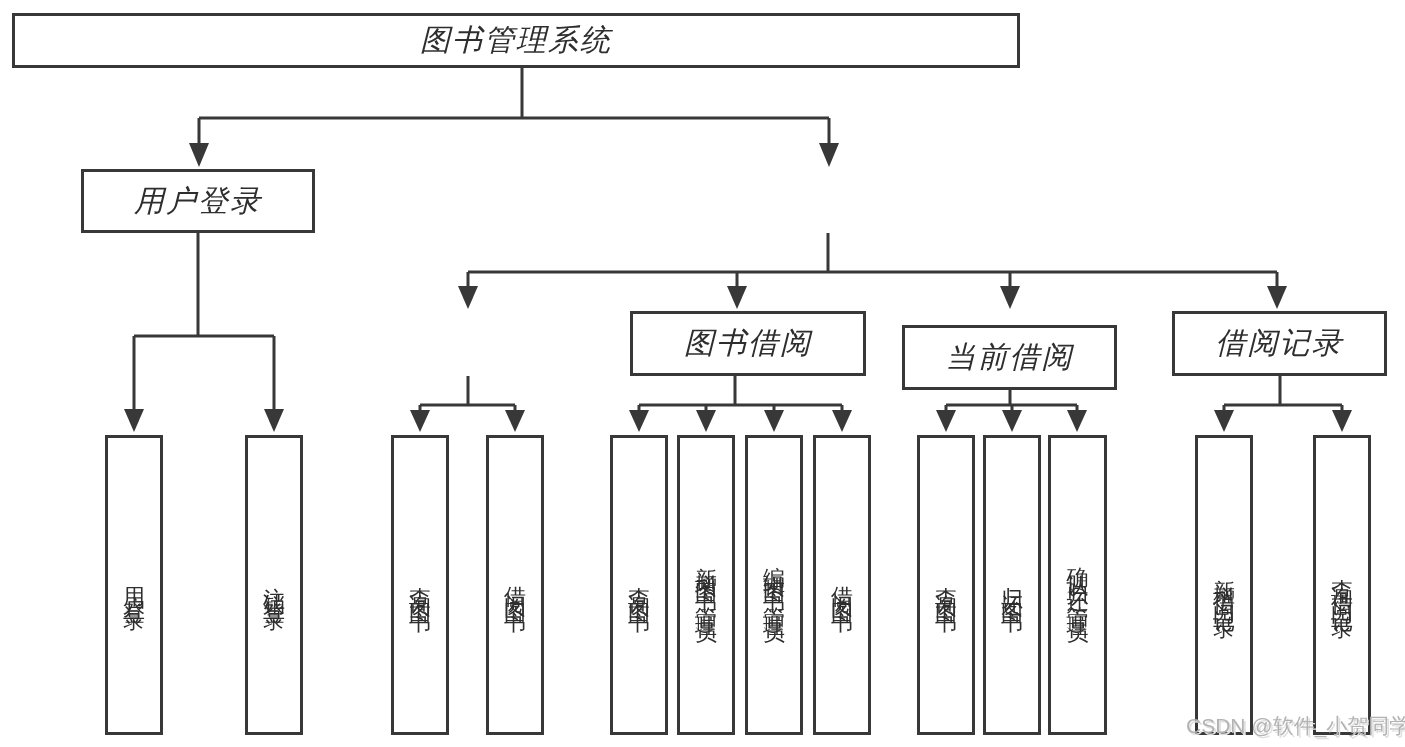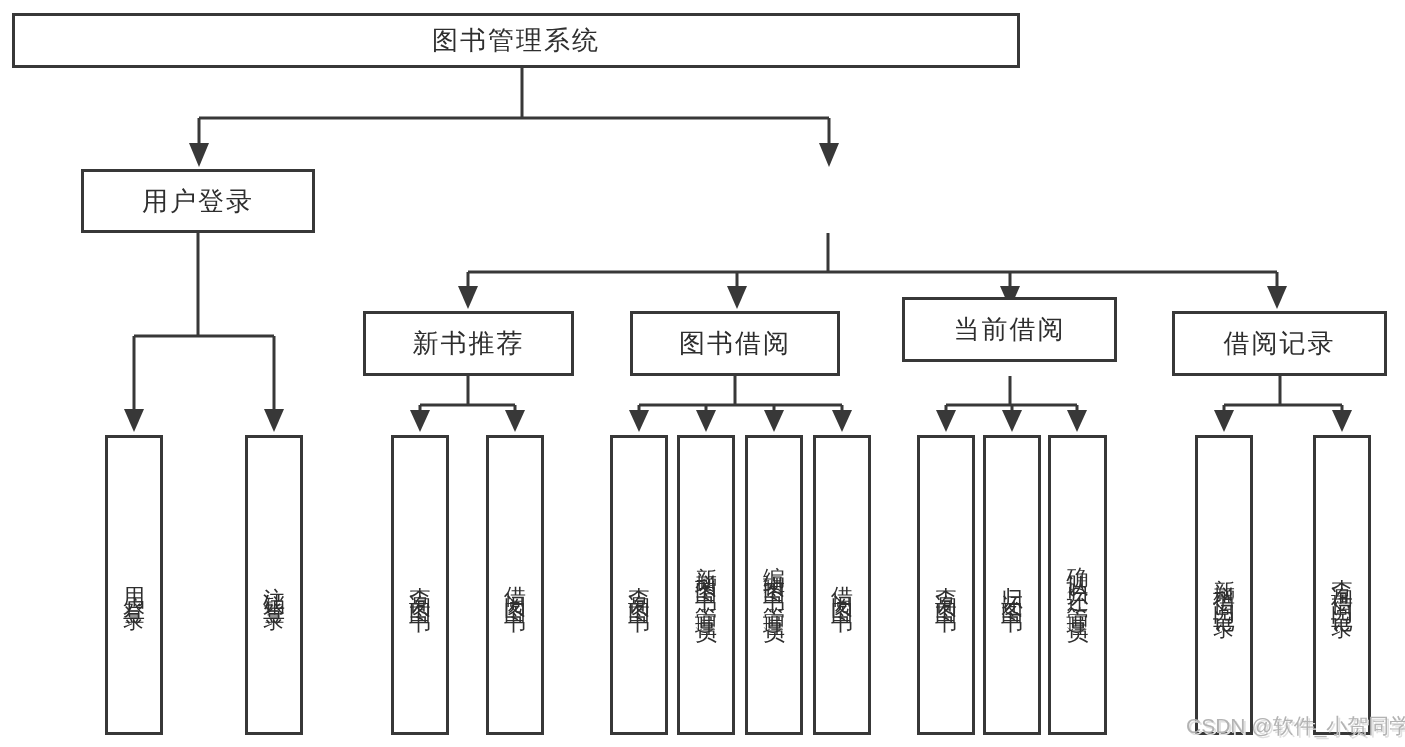--- a/index.html
+++ b/index.html
@@ -17,23 +17,24 @@
   svg.wires {
     position: absolute; left: 0; top: 0;
     width: 1405px; height: 747px;
     z-index: 1;
   }
   .node {
     position: absolute;
     background: #ffffff;
     border: 3px solid #383838;
     display: flex; align-items: center; justify-content: center;
-    font-size: 26px; color: #2e2e2e;
+    font-size: 30px; color: #2e2e2e;
     letter-spacing: 2px;
     z-index: 2;
+    font-style: italic;
   }
   .leaf {
     position: absolute;
     width: 58px; height: 300px; top: 435px;
     background: #ffffff;
     border: 3px solid #383838;
     display: flex; align-items: center; justify-content: center;
     z-index: 2;
   }
   .leaf span {
@@ -106,27 +107,24 @@
   </svg>
 
   <div class="node" style="left:12px; top:13px; width:1008px; height:55px;">
     <span>图书管理系统</span>
   </div>
 
   <div class="node" style="left:81px; top:169px; width:234px; height:64px;">
     <span>用户登录</span>
   </div>
 
-  <div class="node" style="left:363px; top:311px; width:211px; height:65px;">
-    <span>新书推荐</span>
-  </div>
-  <div class="node" style="left:630px; top:311px; width:210px; height:65px;">
+  <div class="node" style="left:630px; top:311px; width:236px; height:65px;">
     <span>图书借阅</span>
   </div>
-  <div class="node" style="left:902px; top:297px; width:215px; height:65px;">
+  <div class="node" style="left:902px; top:325px; width:215px; height:65px;">
     <span>当前借阅</span>
   </div>
   <div class="node" style="left:1172px; top:311px; width:215px; height:65px;">
     <span>借阅记录</span>
   </div>
 
   <div class="leaf" style="left:105px;">
     <span>用户登录</span>
   </div>
   <div class="leaf" style="left:245px;">

